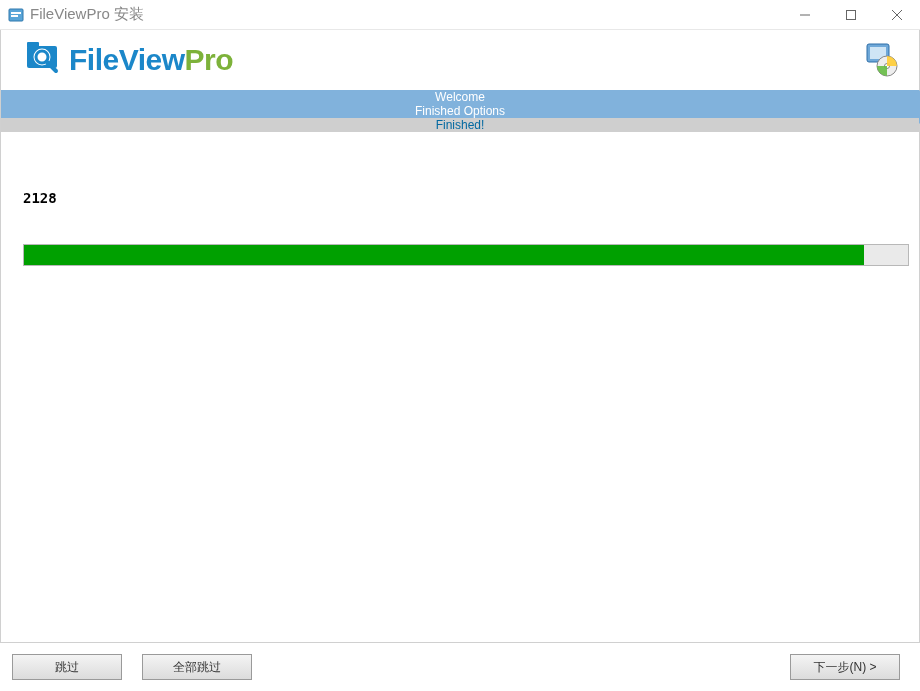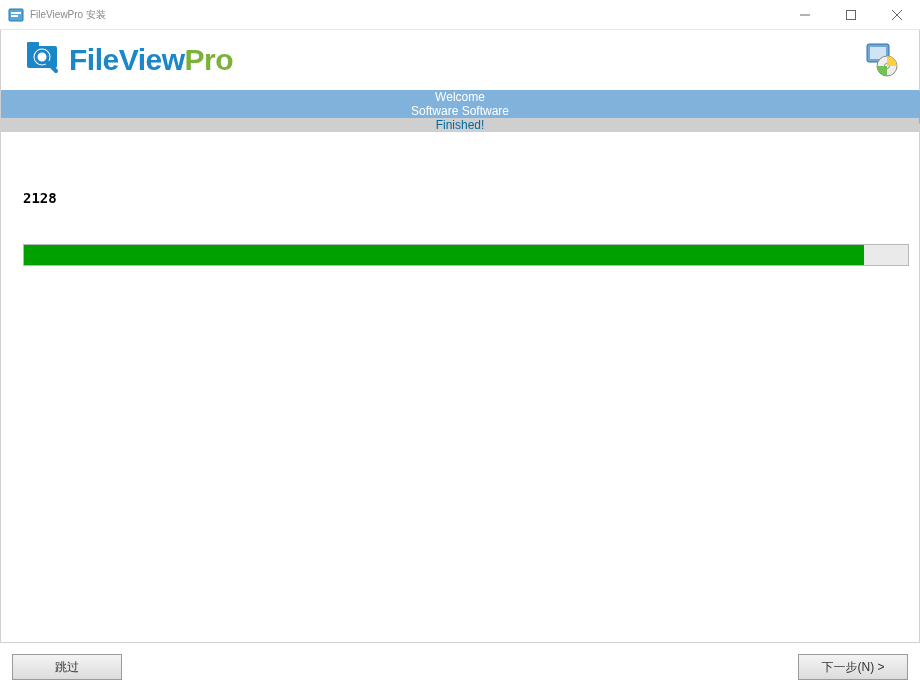--- a/index.html
+++ b/index.html
@@ -19,21 +19,21 @@
     align-items: center;
     padding-left: 8px;
     position: relative;
   }
   .titlebar-icon {
     width: 16px; height: 16px;
     display: inline-flex; align-items: center; justify-content: center;
     margin-right: 6px;
   }
   .titlebar-title {
-    font-size: 10px;
+    font-size: 15px;
     color: #888;
   }
   .win-controls {
     position: absolute;
     right: 0; top: 0;
     height: 30px;
     display: flex;
   }
   .win-btn {
     width: 46px; height: 30px;
@@ -148,21 +148,21 @@
     position: relative;
   }
   .progress-fill {
     position: absolute;
     left: 0; top: 0; bottom: 0;
     background: #00a000;
   }
 
   .footer {
     position: absolute;
-    left: 0; right: 0; bottom: 0;
+    left: 0; right: 8px; bottom: 0;
     height: 48px;
     display: flex;
     align-items: center;
     padding: 0 12px;
     background: #fff;
   }
   .footer-left { display: flex; gap: 20px; }
   .footer-spacer { flex: 1; }
   .btn {
     min-width: 110px;
@@ -237,35 +237,36 @@
         <path d="M24 34 A10 10 0 0 1 14 24 L24 24 Z" fill="#66bb44" opacity="0.9"></path>
       </svg>
     </span>
   </div>
 
   <div class="steps">
     <div class="step">
       <span>Welcome</span>
     </div>
     <div class="step">
-      <span>Software Software</span>
+      <span>Finished Options</span>
     </div>
     <div class="step future">
       <span>Finished!</span>
     </div>
   </div>
 
   <div class="progress-area">
     <div class="progress-number">2128</div>
     <div class="progress-bar">
       <div class="progress-fill" style="width:95%"></div>
     </div>
   </div>
 
 </div>
 
 <div class="footer">
   <div class="footer-left">
     <button class="btn">跳过</button>
+    <button class="btn">全部跳过</button>
   </div>
   <div class="footer-spacer"></div>
   <button class="btn">下一步(N) &gt;</button>
 </div>
 
 </body></html>

